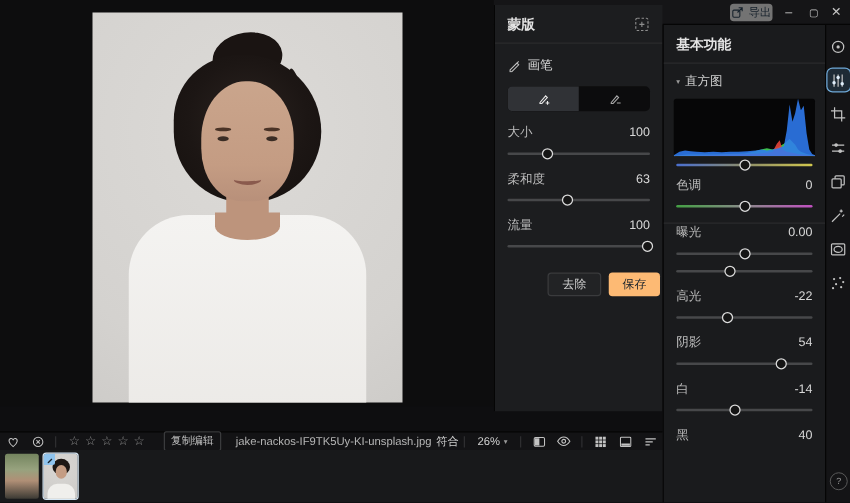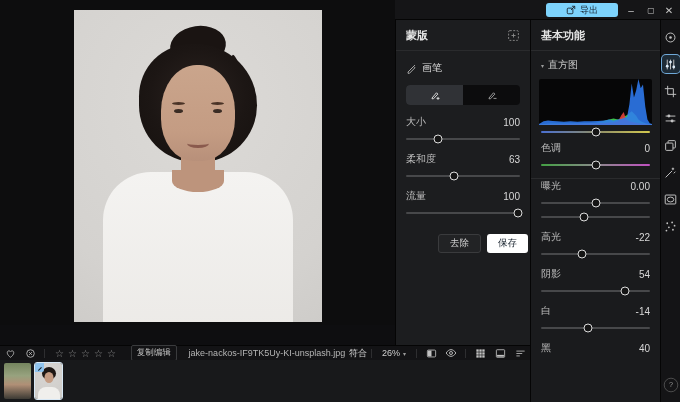--- a/index.html
+++ b/index.html
@@ -11,21 +11,21 @@
   .ic { stroke:#c2c2c2; fill:none; stroke-width:1.2; }
   .ic-dark { stroke:#17222c; fill:none; stroke-width:1.4; }
 
   
   #topbar { left:0; top:0; width:680px; height:20px; background:#151517; border-bottom:1px solid #050505;
             display:flex; align-items:center; }
   .tb-icon { width:22px; height:20px; display:flex; align-items:center; justify-content:center; cursor:pointer; }
   .tb-caret { font-size:6px; color:#9a9a9a; margin-left:-4px; }
   .tb-sep { width:1px; height:10px; background:#2e2e30; margin:0 5px; }
   #dims { position:absolute; left:0; right:0; text-align:center; color:#b9b9b9; font-size:9px; pointer-events:none; }
-  #export-btn { position:absolute; right:62px; top:3px; height:14px; padding:0 20px; background:#7dd3fc; border-radius:3px;
+  #export-btn { position:absolute; right:62px; top:3px; height:14px; padding:0 1px; background:#737373; border-radius:3px;
                 display:flex; align-items:center; gap:4px; color:#15202b; font-size:9px; cursor:pointer; }
   .win-ctl { position:absolute; top:0; width:18px; height:20px; display:flex; align-items:center; justify-content:center;
              color:#c6c6c6; font-size:10px; cursor:pointer; }
 
   
   #canvas { left:0; top:20; width:395px; height:325px; background:#0d0d0e; }
   #photo { position:absolute; left:74px; top:10px; width:248px; height:312px;
            background:radial-gradient(120% 100% at 50% 30%, #dcdad7 0%, #d4d2cf 60%, #c9c7c4 100%); overflow:hidden; }
   .hair { position:absolute; left:50%; top:11%; width:118px; height:118px; transform:translateX(-50%);
           background:radial-gradient(circle at 50% 45%, #2b2320 0%, #1c1614 55%, #15100e 100%); border-radius:46% 54% 50% 50%; }
@@ -52,31 +52,31 @@
   .srow { padding:0 10px; }
   .slabel-row { display:flex; justify-content:space-between; align-items:center; color:#bdbdbd; }
   .svalue { color:#d8d8d8; }
   .strack { position:relative; height:2px; background:#47484a; border-radius:1px; margin:9px 0 12px; cursor:pointer; }
   .shandle { position:absolute; top:50%; width:9px; height:9px; border:1.5px solid #dcdcdc; border-radius:50%;
              background:#151515; transform:translate(-50%,-50%); cursor:grab; }
   .grad-temp { background:linear-gradient(90deg,#4a6fd0,#8c8c6a,#d2c84e); }
   .grad-tint { background:linear-gradient(90deg,#44a044,#8a8a8a,#c050c0); }
 
   
-  #mask-panel { left:395px; top:20px; width:135px; height:325px; background:#1c1d1f; border-left:1px solid #050505; }
+  #mask-panel { left:395px; top:4px; width:135px; height:325px; background:#1c1d1f; border-left:1px solid #050505; }
   #mask-head { display:flex; justify-content:space-between; align-items:center; padding:8px 10px 7px; }
   #brush-row { display:flex; align-items:center; gap:5px; padding:10px 10px 6px; color:#dcdcdc; }
   #brush-seg { display:flex; margin:4px 10px 10px; height:20px; border-radius:4px; overflow:hidden; background:#0c0c0d; }
   .seg { flex:1; display:flex; align-items:center; justify-content:center; cursor:pointer; }
   .seg.active { background:#303236; }
   #mask-btns { display:flex; gap:6px; padding:8px 2px;margin-left:40px; }
   .btn { flex:1; height:19px; border-radius:3px; display:flex; align-items:center; justify-content:center;
          font-size:9.5px; cursor:pointer; }
   .btn-secondary { background:#222325; border:1px solid #3a3b3d; color:#d2d2d2; }
-  .btn-primary { background:#ffffff; color:#15202b; }
+  .btn-primary { background:#fdba74; color:#15202b; }
 
   
   #basic-panel { left:530px; top:20px; width:130px; height:382px; background:#1a1b1d; border-left:1px solid #050505; }
   #basic-head { padding:8px 10px 7px; }
   .collapse-row { display:flex; align-items:center; gap:4px; padding:7px 10px 5px; color:#cfcfcf; }
   .caret { font-size:6px; color:#9a9a9a; }
   #hist-box { margin:2px 8px 6px; height:46px; background:#060607; border-radius:2px; }
   #light-label { padding:9px 10px 6px; }
 
   

